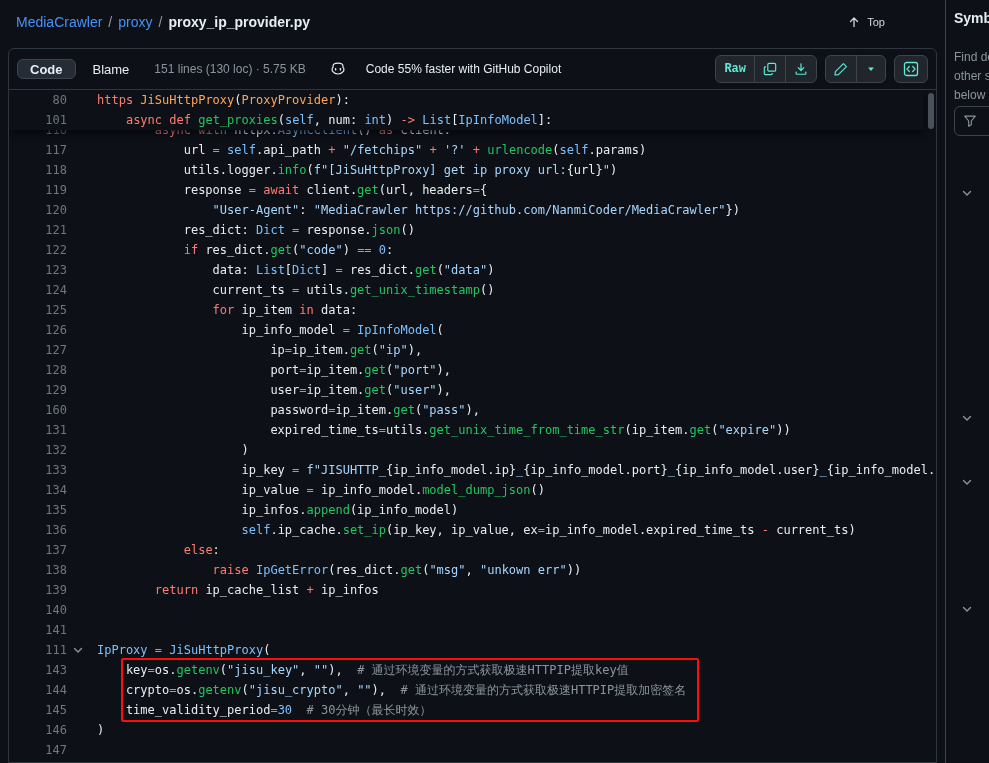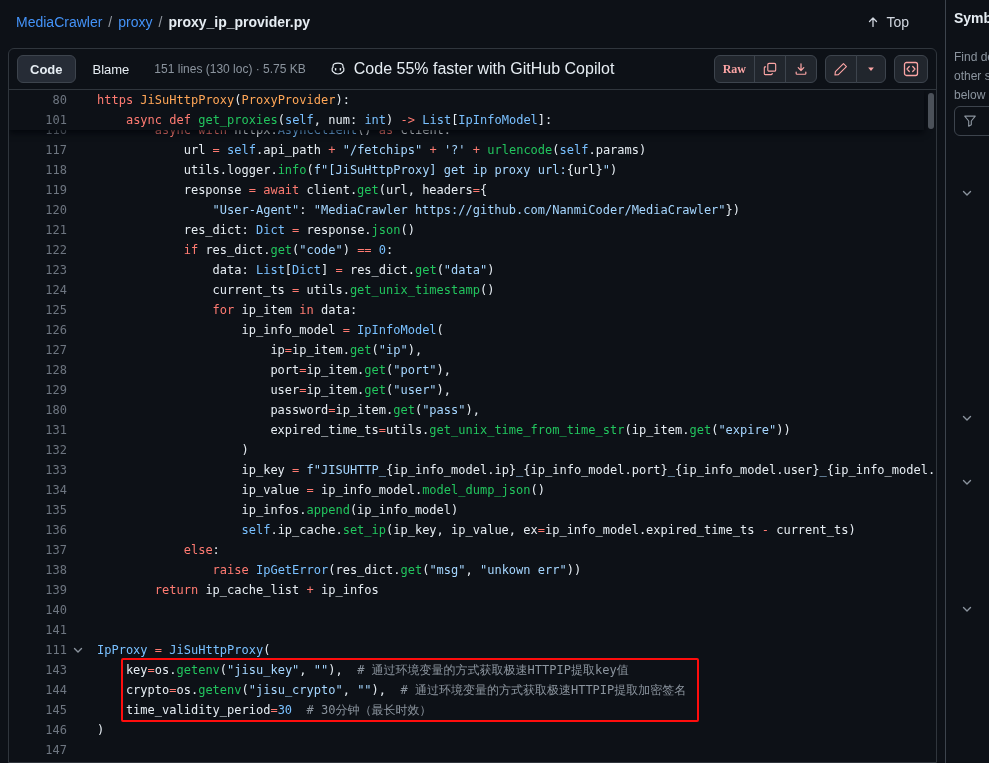--- a/index.html
+++ b/index.html
@@ -7,33 +7,33 @@
   body{background:#0d1117;color:#e6edf3;font-family:"Liberation Sans",sans-serif;display:flex}
 
   .main-col{width:945px;display:flex;flex-direction:column}
 
   
   .top-bar{height:44px;flex:0 0 44px;display:flex;align-items:center;justify-content:space-between;padding:0 16px}
   .breadcrumb{font-size:14px;white-space:nowrap}
   .breadcrumb .crumb-link{color:#4493f8;text-decoration:none;cursor:pointer}
   .breadcrumb .sep{color:#9198a1;margin:0 6px}
   .breadcrumb .file{color:#e6edf3;font-weight:bold}
-  .top-btn{display:flex;align-items:center;gap:6px;background:none;border:none;color:#d1d7e0;font-size:14px;margin-right:20px;cursor:pointer;font-family:inherit}
+  .top-btn{display:flex;align-items:center;gap:6px;background:none;border:none;color:#d1d7e0;font-size:11px;margin-right:44px;cursor:pointer;font-family:inherit}
 
   
   .file-box{margin:4px 8px 0 8px;border:1px solid #30363d;border-radius:6px 6px 0 0;flex:1;display:flex;flex-direction:column;overflow:hidden;background:#0d1117}
   .toolbar{height:41px;flex:0 0 41px;border-bottom:1px solid #30363d;display:flex;align-items:center;justify-content:space-between;padding:0 8px}
   .toolbar-left{display:flex;align-items:center;gap:12px}
   .seg{display:flex;align-items:center;gap:4px}
-  .tab{height:28px;padding:0 12px;display:flex;align-items:center;font-size:13px;color:#e6edf3;background:none;border:1px solid transparent;border-radius:6px;cursor:pointer;font-family:inherit}
+  .tab{height:20px;padding:0 12px;display:flex;align-items:center;font-size:13px;color:#e6edf3;background:none;border:1px solid transparent;border-radius:6px;cursor:pointer;font-family:inherit}
   .tab.active{background:#262c36;border-color:#3d444d;font-weight:bold}
   .meta{font-size:12px;color:#8b949e;white-space:nowrap}
-  .copilot{display:flex;align-items:center;gap:8px;font-size:16px;color:#e6edf3;margin-left:12px;white-space:nowrap}
+  .copilot{display:flex;align-items:center;gap:20px;font-size:12px;color:#e6edf3;margin-left:12px;white-space:nowrap}
   .toolbar-right{display:flex;align-items:center;gap:8px}
-  .btn{height:28px;min-width:28px;display:flex;align-items:center;justify-content:center;background:#21262d;border:1px solid #3d444d;color:#fca5a5;font-size:12px;font-weight:bold;border-radius:6px;padding:0 8px;cursor:pointer;font-family:Liberation Serif, serif}
+  .btn{height:28px;min-width:28px;display:flex;align-items:center;justify-content:center;background:#21262d;border:1px solid #3d444d;color:#5eead4;font-size:12px;font-weight:bold;border-radius:6px;padding:0 8px;cursor:pointer;font-family:Liberation Mono, monospace}
   .btn-group{display:flex}
   .btn-group .btn{border-radius:0;margin-left:-1px}
   .btn-group .btn:first-child{border-radius:6px 0 0 6px;margin-left:0}
   .btn-group .btn:last-child{border-radius:0 6px 6px 0}
 
   
   .code-area{position:relative;flex:1;overflow:hidden;font-family:"DejaVu Sans Mono",monospace;font-size:12px;background:#0d1117}
   .code-lines{position:absolute;top:30px;left:0;right:0;z-index:1}
   .sticky-lines{position:absolute;top:0;left:0;right:12px;z-index:3;background:#0d1117;box-shadow:0 3px 6px rgba(1,4,9,.75)}
   .code-row{height:20px;line-height:20px;display:flex;position:relative;white-space:pre}
@@ -140,21 +140,21 @@
           <div class="code-row"><span class="ln">120</span><span class="code-text"><span class="t-p">                </span><span class="t-s">"User-Agent"</span><span class="t-p">: </span><span class="t-s">"MediaCrawler https://github.com/NanmiCoder/MediaCrawler"</span><span class="t-p">})</span></span></div>
           <div class="code-row"><span class="ln">121</span><span class="code-text"><span class="t-p">            res_dict: </span><span class="t-c">Dict</span><span class="t-p"> </span><span class="t-k">=</span><span class="t-p"> response.</span><span class="t-fn">json</span><span class="t-p">()</span></span></div>
           <div class="code-row"><span class="ln">122</span><span class="code-text"><span class="t-p">            </span><span class="t-k">if</span><span class="t-p"> res_dict.</span><span class="t-fn">get</span><span class="t-p">(</span><span class="t-s">"code"</span><span class="t-p">) </span><span class="t-k">==</span><span class="t-p"> </span><span class="t-c">0</span><span class="t-p">:</span></span></div>
           <div class="code-row"><span class="ln">123</span><span class="code-text"><span class="t-p">                data: </span><span class="t-c">List</span><span class="t-p">[</span><span class="t-c">Dict</span><span class="t-p">] </span><span class="t-k">=</span><span class="t-p"> res_dict.</span><span class="t-fn">get</span><span class="t-p">(</span><span class="t-s">"data"</span><span class="t-p">)</span></span></div>
           <div class="code-row"><span class="ln">124</span><span class="code-text"><span class="t-p">                current_ts </span><span class="t-k">=</span><span class="t-p"> utils.</span><span class="t-fn">get_unix_timestamp</span><span class="t-p">()</span></span></div>
           <div class="code-row"><span class="ln">125</span><span class="code-text"><span class="t-p">                </span><span class="t-k">for</span><span class="t-p"> ip_item </span><span class="t-k">in</span><span class="t-p"> data:</span></span></div>
           <div class="code-row"><span class="ln">126</span><span class="code-text"><span class="t-p">                    ip_info_model </span><span class="t-k">=</span><span class="t-p"> </span><span class="t-c">IpInfoModel</span><span class="t-p">(</span></span></div>
           <div class="code-row"><span class="ln">127</span><span class="code-text"><span class="t-p">                        ip</span><span class="t-k">=</span><span class="t-p">ip_item.</span><span class="t-fn">get</span><span class="t-p">(</span><span class="t-s">"ip"</span><span class="t-p">),</span></span></div>
           <div class="code-row"><span class="ln">128</span><span class="code-text"><span class="t-p">                        port</span><span class="t-k">=</span><span class="t-p">ip_item.</span><span class="t-fn">get</span><span class="t-p">(</span><span class="t-s">"port"</span><span class="t-p">),</span></span></div>
           <div class="code-row"><span class="ln">129</span><span class="code-text"><span class="t-p">                        user</span><span class="t-k">=</span><span class="t-p">ip_item.</span><span class="t-fn">get</span><span class="t-p">(</span><span class="t-s">"user"</span><span class="t-p">),</span></span></div>
-          <div class="code-row"><span class="ln">180</span><span class="code-text"><span class="t-p">                        password</span><span class="t-k">=</span><span class="t-p">ip_item.</span><span class="t-fn">get</span><span class="t-p">(</span><span class="t-s">"pass"</span><span class="t-p">),</span></span></div>
+          <div class="code-row"><span class="ln">160</span><span class="code-text"><span class="t-p">                        password</span><span class="t-k">=</span><span class="t-p">ip_item.</span><span class="t-fn">get</span><span class="t-p">(</span><span class="t-s">"pass"</span><span class="t-p">),</span></span></div>
           <div class="code-row"><span class="ln">131</span><span class="code-text"><span class="t-p">                        expired_time_ts</span><span class="t-k">=</span><span class="t-p">utils.</span><span class="t-fn">get_unix_time_from_time_str</span><span class="t-p">(ip_item.</span><span class="t-fn">get</span><span class="t-p">(</span><span class="t-s">"expire"</span><span class="t-p">))</span></span></div>
           <div class="code-row"><span class="ln">132</span><span class="code-text"><span class="t-p">                    )</span></span></div>
           <div class="code-row"><span class="ln">133</span><span class="code-text"><span class="t-p">                    ip_key </span><span class="t-k">=</span><span class="t-p"> </span><span class="t-s">f"JISUHTTP_</span><span class="t-p">{ip_info_model.ip}</span><span class="t-s">_</span><span class="t-p">{ip_info_model.port}</span><span class="t-s">_</span><span class="t-p">{ip_info_model.user}</span><span class="t-s">_</span><span class="t-p">{ip_info_model.password}</span></span></div>
           <div class="code-row"><span class="ln">134</span><span class="code-text"><span class="t-p">                    ip_value </span><span class="t-k">=</span><span class="t-p"> ip_info_model.</span><span class="t-fn">model_dump_json</span><span class="t-p">()</span></span></div>
           <div class="code-row"><span class="ln">135</span><span class="code-text"><span class="t-p">                    ip_infos.</span><span class="t-fn">append</span><span class="t-p">(ip_info_model)</span></span></div>
           <div class="code-row"><span class="ln">136</span><span class="code-text"><span class="t-p">                    </span><span class="t-c">self</span><span class="t-p">.ip_cache.</span><span class="t-fn">set_ip</span><span class="t-p">(ip_key, ip_value, ex</span><span class="t-k">=</span><span class="t-p">ip_info_model.expired_time_ts </span><span class="t-k">-</span><span class="t-p"> current_ts)</span></span></div>
           <div class="code-row"><span class="ln">137</span><span class="code-text"><span class="t-p">            </span><span class="t-k">else</span><span class="t-p">:</span></span></div>
           <div class="code-row"><span class="ln">138</span><span class="code-text"><span class="t-p">                </span><span class="t-k">raise</span><span class="t-p"> </span><span class="t-c">IpGetError</span><span class="t-p">(res_dict.</span><span class="t-fn">get</span><span class="t-p">(</span><span class="t-s">"msg"</span><span class="t-p">, </span><span class="t-s">"unkown err"</span><span class="t-p">))</span></span></div>
           <div class="code-row"><span class="ln">139</span><span class="code-text"><span class="t-p">        </span><span class="t-k">return</span><span class="t-p"> ip_cache_list </span><span class="t-k">+</span><span class="t-p"> ip_infos</span></span></div>
           <div class="code-row"><span class="ln">140</span><span class="code-text"></span></div>

